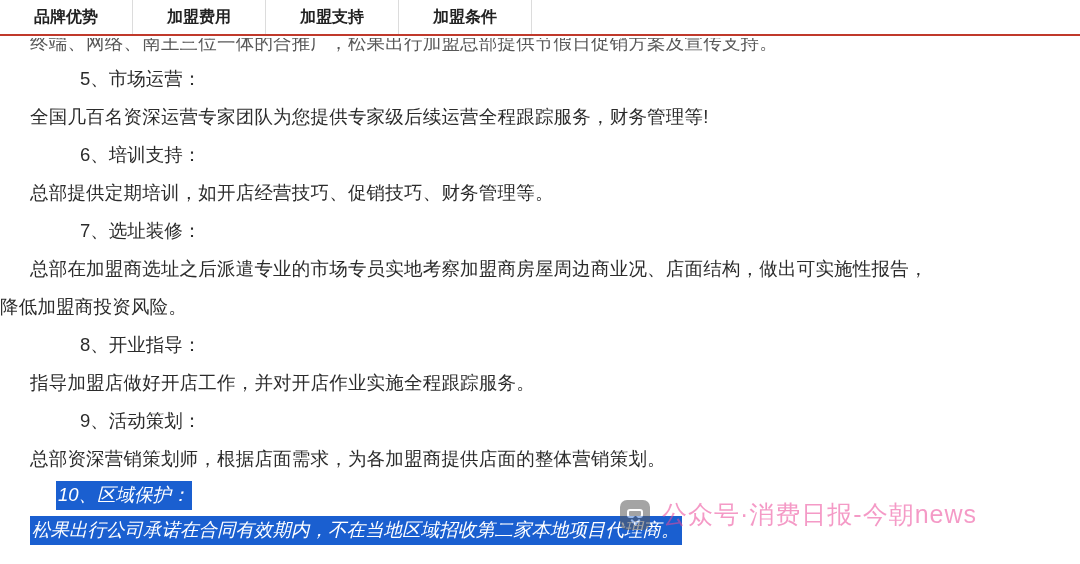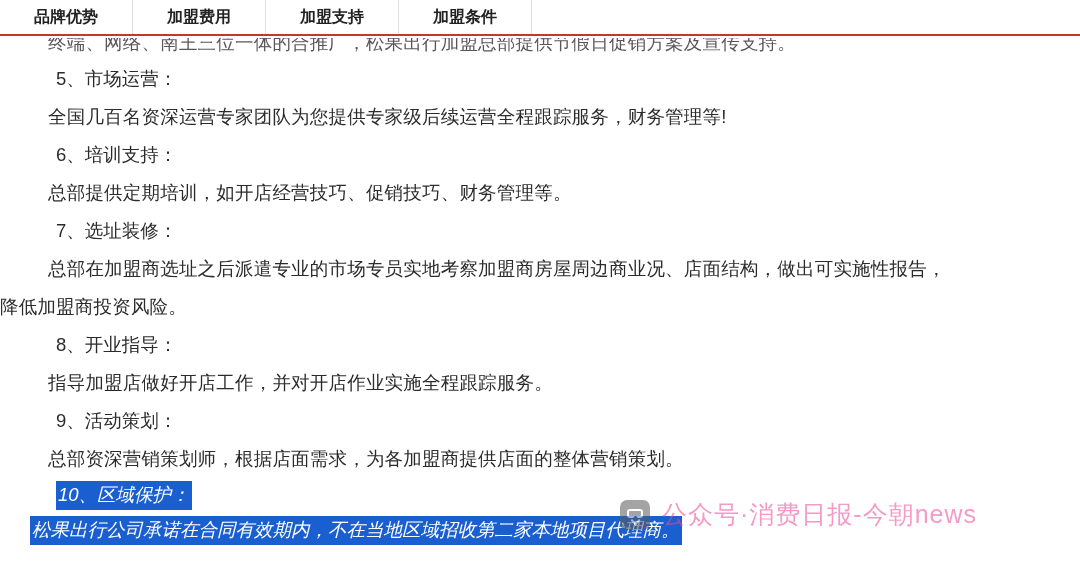--- a/index.html
+++ b/index.html
@@ -71,31 +71,31 @@
     
     position: absolute;
     top: -14px;
     left: 0;
     right: 0;
     color: #3a3a3a;
     opacity: 0.85;
   }
   .para.hang {
     padding-left: 30px;
-    margin-left: 18px;
   }
   .spacer-top {
     height: 22px;
   }
 
   .heading {
     font-size: 18.5px;
     color: #2b2b2b;
     line-height: 38px;
     padding-left: 56px;
+    margin-left: 24px;
   }
 
   
   .hl-line {
     line-height: 34px;
     padding-left: 30px;
     font-style: italic;
   }
   .hl {
     background: #1a5fd0;

